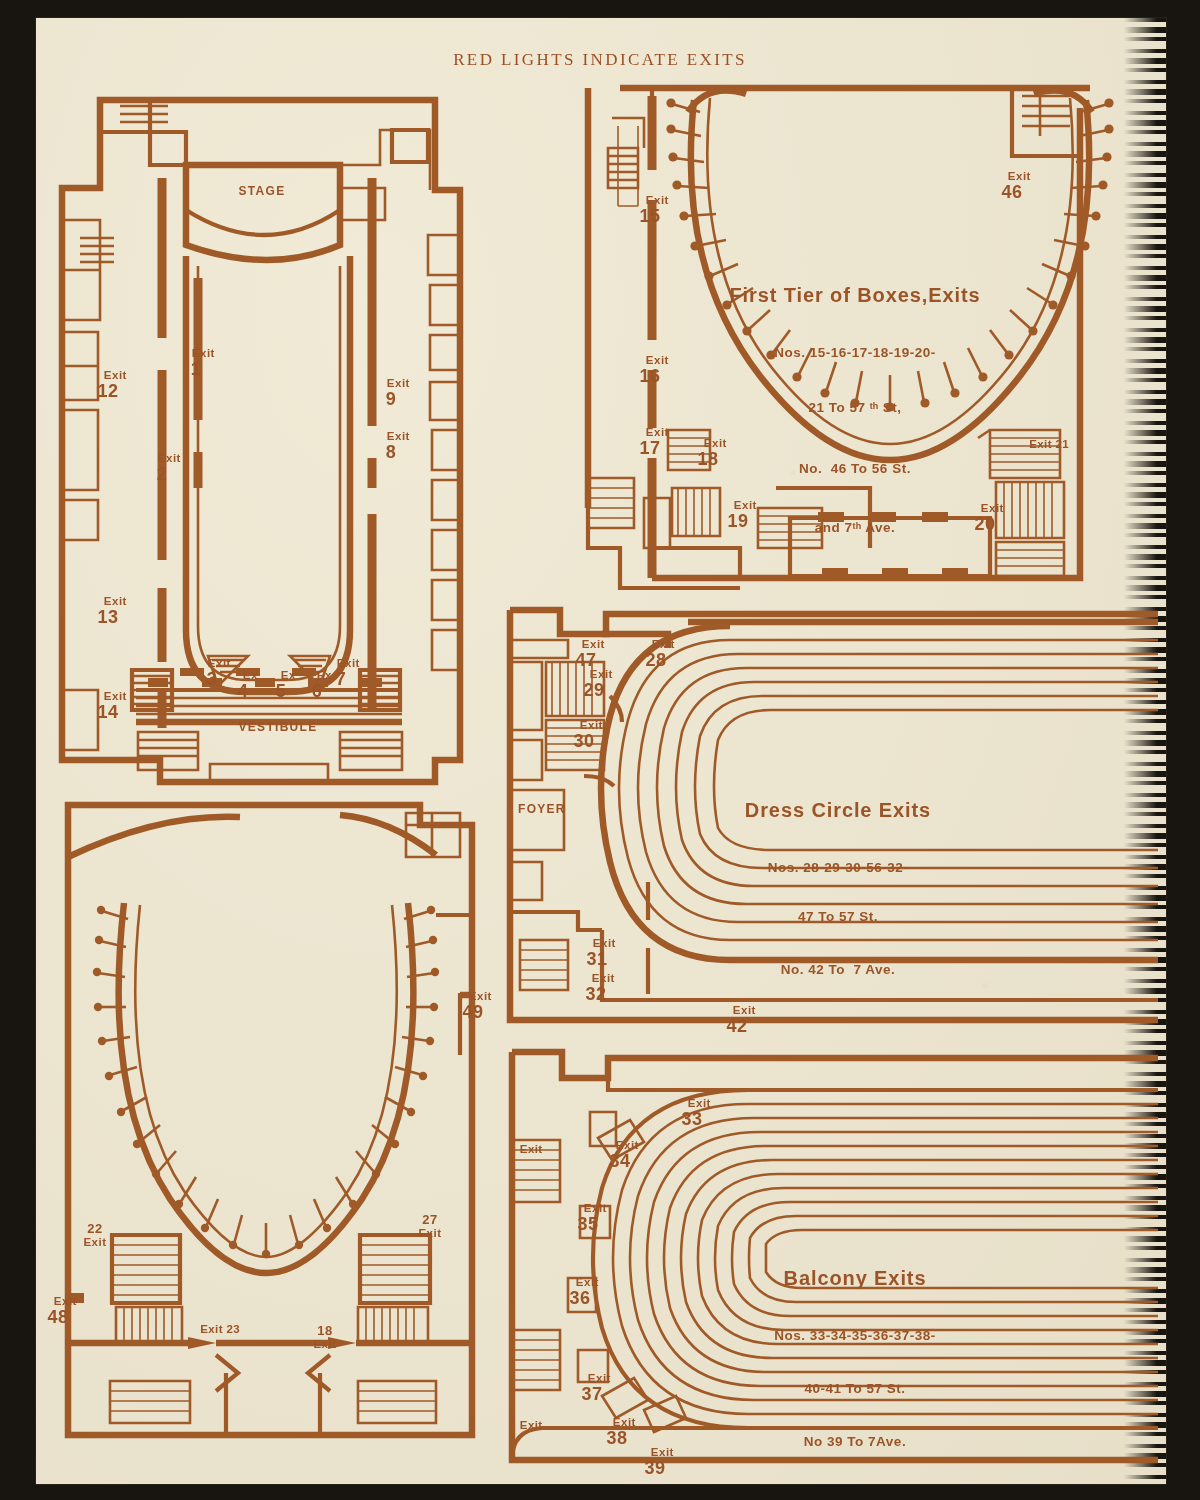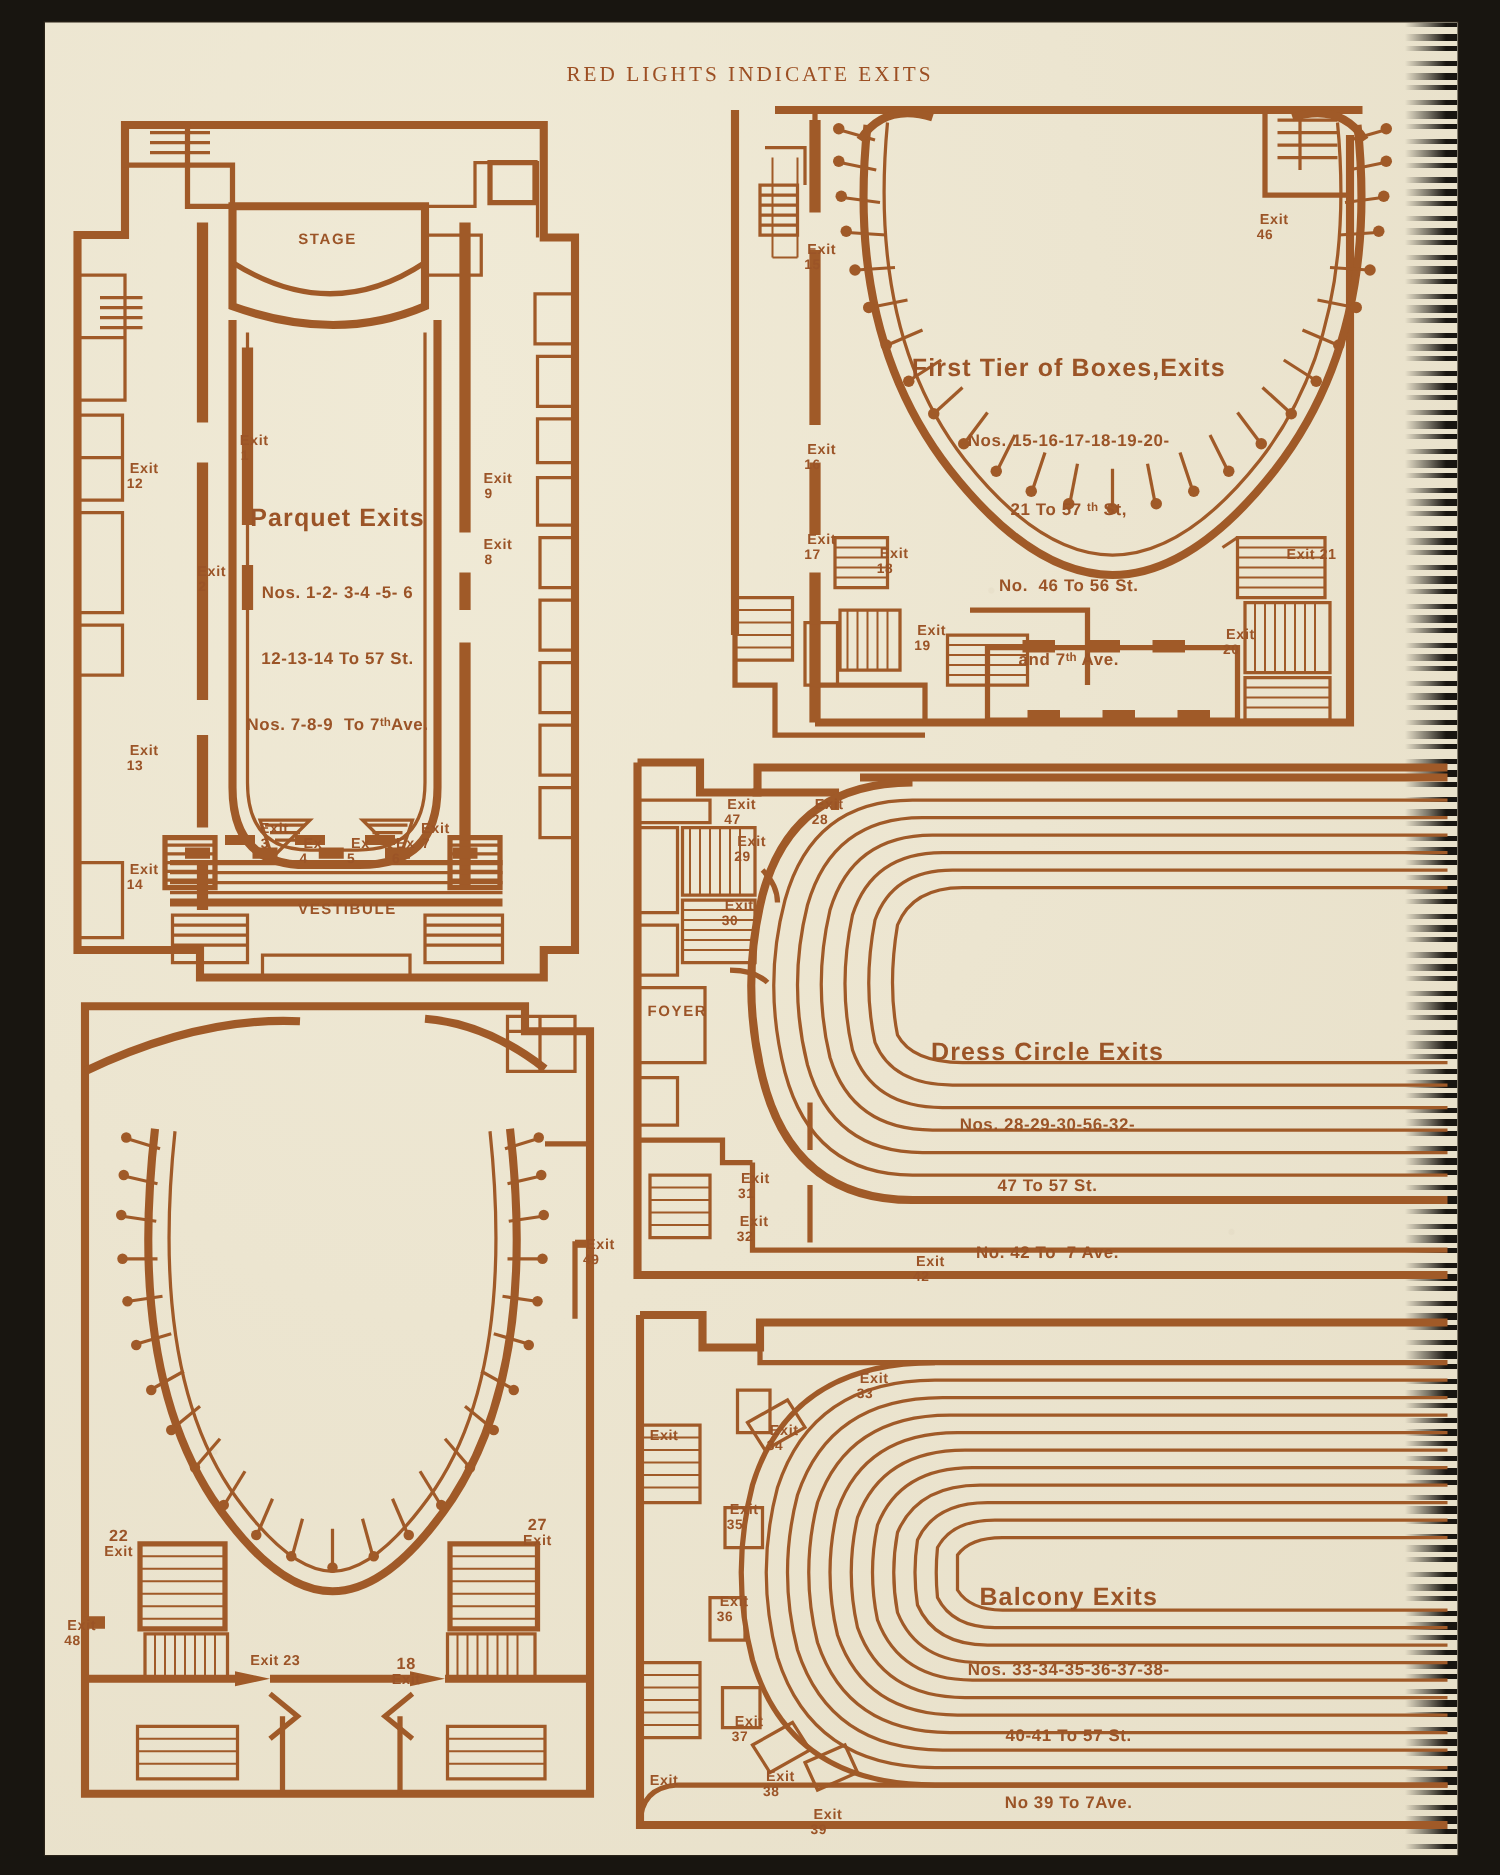--- a/index.html
+++ b/index.html
@@ -47,21 +47,21 @@
   .w4{stroke-width:6.5;}
   .w5{stroke-width:9;}
   .fillink{fill:#a05a28;stroke:none;}
 
   .lbl{
     position:absolute;color:#9b5427;font-family:"Liberation Sans",sans-serif;
     font-weight:700;letter-spacing:.4px;line-height:1.08;white-space:pre;
     text-align:center;
   }
   .ex{font-size:11.5px;letter-spacing:.5px;}
-  .ex .n{display:block;font-size:11px;letter-spacing:.5px;}
+  .ex .n{display:block;font-size:18px;letter-spacing:.5px;}
   .exrow{font-size:11.5px;}
   .cap{font-size:12px;letter-spacing:1.3px;}
   .blockttl{font-size:20px;letter-spacing:.9px;}
   .blockln{font-size:13.5px;letter-spacing:.5px;}
   .ctr{transform:translateX(-50%);}
 </style>
 </head>
 <body>
 
 <div id="page">
@@ -180,26 +180,20 @@
   </div>
   <div class="lbl ex ctr" style="left:317px;top:657px;">
     <span>Ex</span><span class="n">6</span>
   </div>
   <div class="lbl ex ctr" style="left:341px;top:645px;">
     <span>Exit</span><span class="n">7</span>
   </div>
   <div class="lbl cap ctr" style="left:262px;top:185px;">STAGE</div>
   <div class="lbl cap ctr" style="left:278px;top:721px;">VESTIBULE</div>
 
-  <div class="lbl ctr" style="left:270px;top:370px;">
-    <div class="blockttl">Parquet Exits</div>
-    <div class="blockln" style="margin-top:6px;">Nos. 1-2- 3-4 -5- 6</div>
-    <div class="blockln" style="margin-top:4px;">12-13-14 To 57 St.</div>
-    <div class="blockln" style="margin-top:4px;">Nos. 7-8-9  To 7ᵗʰAve.</div>
-  </div>
 
   <svg class="plan" style="left:560px;top:78px;" width="530" height="520" viewBox="0 0 530 520">
 
     <path class="ink w4" d="M28 10 L28 430"></path>
     <path class="ink w3" d="M28 430 L28 470 L60 470 L60 510 L180 510"></path>
     <path class="ink w5" d="M92 18 L92 92"></path>
     <path class="ink w5" d="M92 122 L92 262"></path>
     <path class="ink w5" d="M92 292 L92 350"></path>
     <path class="ink w5" d="M92 380 L92 500"></path>
     <path class="ink w2" d="M48 70 L78 70 L78 110 L48 110 Z"></path>
@@ -513,21 +507,21 @@
     <span>Exit</span><span class="n">31</span>
   </div>
   <div class="lbl ex ctr" style="left:596px;top:960px;">
     <span>Exit</span><span class="n">32</span>
   </div>
   <div class="lbl ex ctr" style="left:737px;top:992px;">
     <span>Exit</span><span class="n">42</span>
   </div>
   <div class="lbl cap" style="left:518px;top:803px;">FOYER</div>
 
-  <div class="lbl ctr" style="left:838px;top:797px;">
+  <div class="lbl ctr" style="left:838px;top:765px;">
     <div class="blockttl">Dress Circle Exits</div>
     <div class="blockln" style="margin-top:5px;">Nos. 28-29-30-56-32-</div>
     <div class="blockln" style="margin-top:0;">47 To 57 St.</div>
     <div class="blockln" style="margin-top:4px;">No. 42 To  7 Ave.</div>
   </div>
 
   <svg class="plan" style="left:498px;top:1030px;" width="660" height="455" viewBox="0 0 660 455">
 
     <path class="ink w4" d="M14 22 L64 22 L64 48 L110 48 L110 28 L660 28"></path>
     <path class="ink w4" d="M14 22 L14 430 L660 430"></path>

